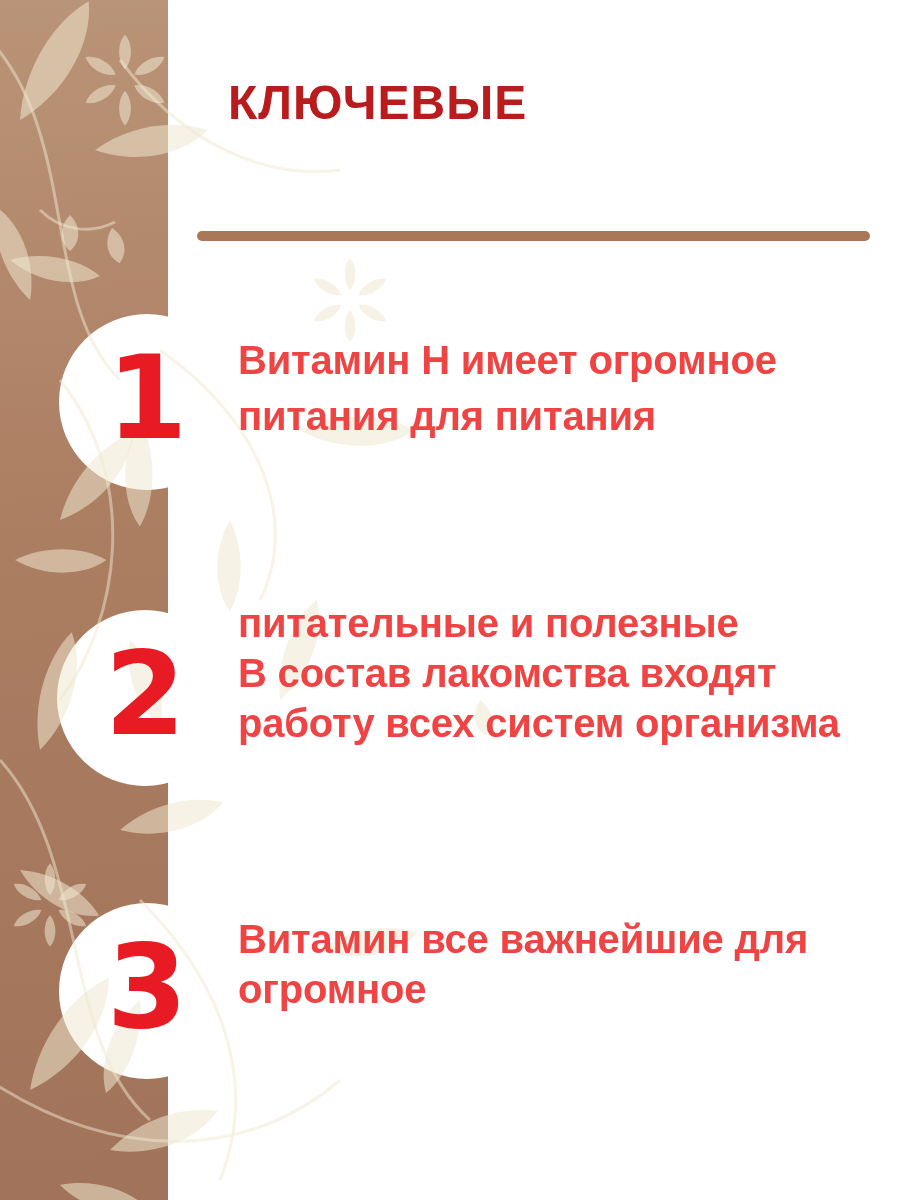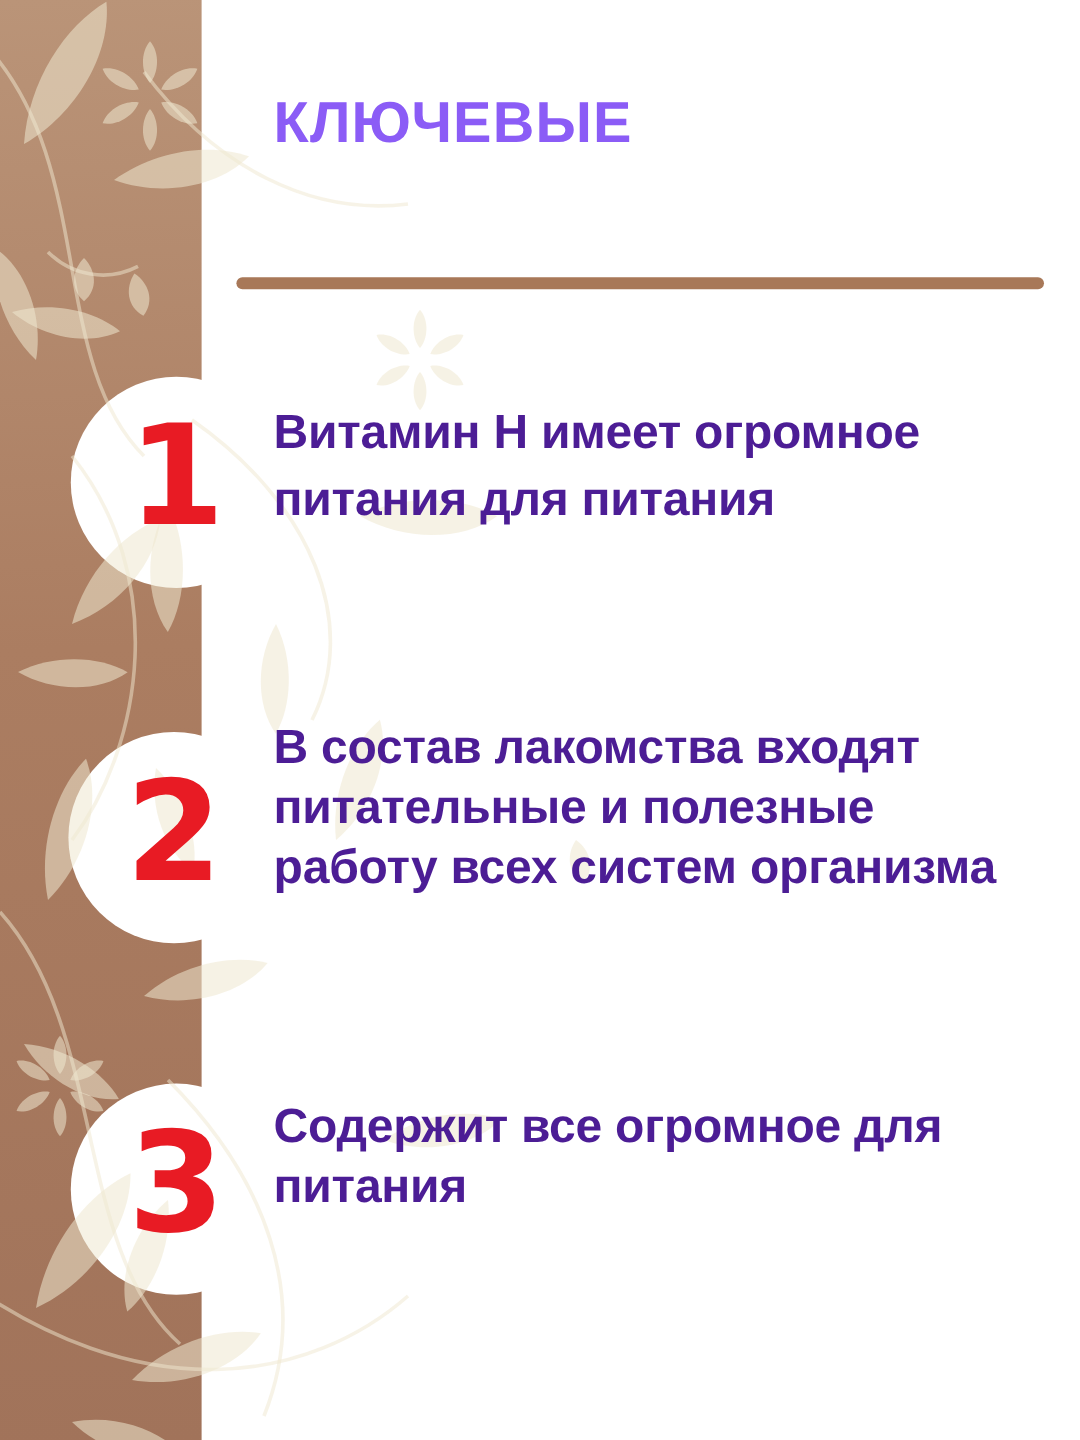--- a/index.html
+++ b/index.html
@@ -26,39 +26,39 @@
   .c3{left:59px;top:903px;}
   
   .pattern{
     position:absolute;left:0;top:0;width:900px;height:1200px;
     z-index:3;pointer-events:none;
   }
   
   .title{
     position:absolute;left:228px;top:74px;margin:0;
     font-size:48px;line-height:58px;font-weight:bold;
-    letter-spacing:1px;color:#8b5cf6;z-index:4;
+    letter-spacing:1px;color:#b91c1c;z-index:4;
   }
   .title-line{display:block;white-space:nowrap;}
   .divider{
     position:absolute;left:197px;top:231px;width:673px;height:10px;
     border-radius:5px;background:#a87858;z-index:4;
   }
   .number{
     position:absolute;width:176px;height:176px;
     display:flex;align-items:center;justify-content:center;
     font-family:"DejaVu Sans", sans-serif;font-weight:bold;
     font-size:116px;line-height:1;color:#e81b24;z-index:4;
   }
   .n1{left:59px;top:310px;}
   .n2{left:57px;top:606px;}
   .n3{left:59px;top:899px;}
   .item-text{
-    position:absolute;left:228px;z-index:4;
-    font-weight:bold;color:#4c1d95;letter-spacing:-0.2px;
+    position:absolute;left:238px;z-index:4;
+    font-weight:bold;color:#ef4444;letter-spacing:-0.2px;
   }
   .item-text span{display:block;white-space:nowrap;}
   .t1{top:332px;font-size:40px;line-height:56px;}
   .t2{top:598px;font-size:40px;line-height:50px;}
   .t3{top:914px;font-size:40px;line-height:50px;}
 </style>
 </head>
 <body>
 
 <div class="canvas">
@@ -131,24 +131,24 @@
   <div class="divider"></div>
 
   <div class="number n1">1</div>
   <div class="item-text t1">
     <span>Витамин Н имеет огромное</span>
     <span>питания для питания</span>
   </div>
 
   <div class="number n2">2</div>
   <div class="item-text t2">
+    <span>питательные и полезные</span>
     <span>В состав лакомства входят</span>
-    <span>питательные и полезные</span>
     <span>работу всех систем организма</span>
   </div>
 
   <div class="number n3">3</div>
   <div class="item-text t3">
-    <span>Содержит все огромное для</span>
-    <span>питания</span>
+    <span>Витамин все важнейшие для</span>
+    <span>огромное</span>
   </div>
 
 </div>
 
 </body></html>

